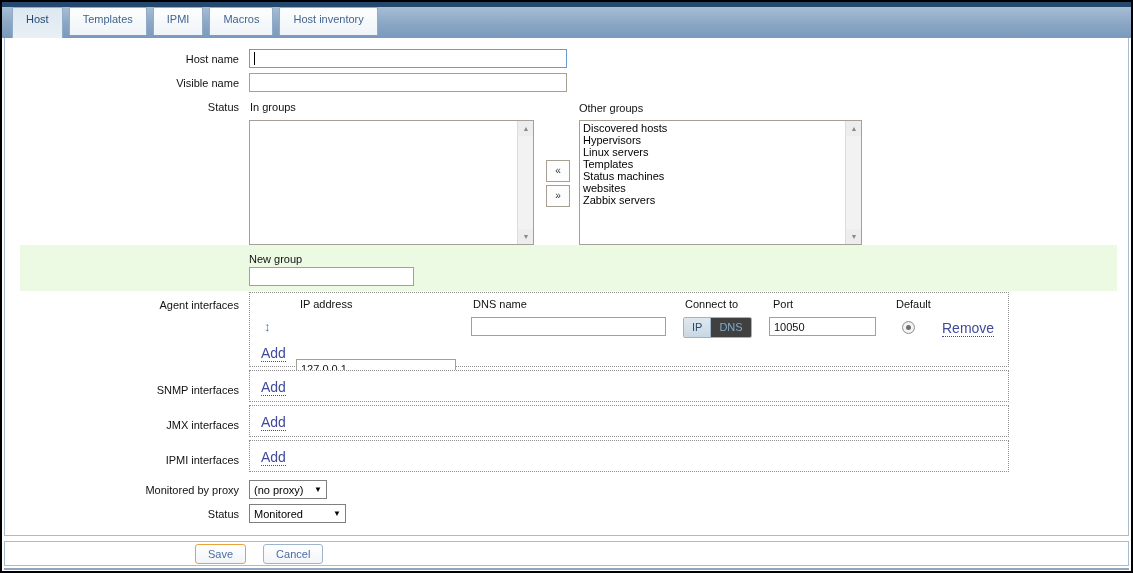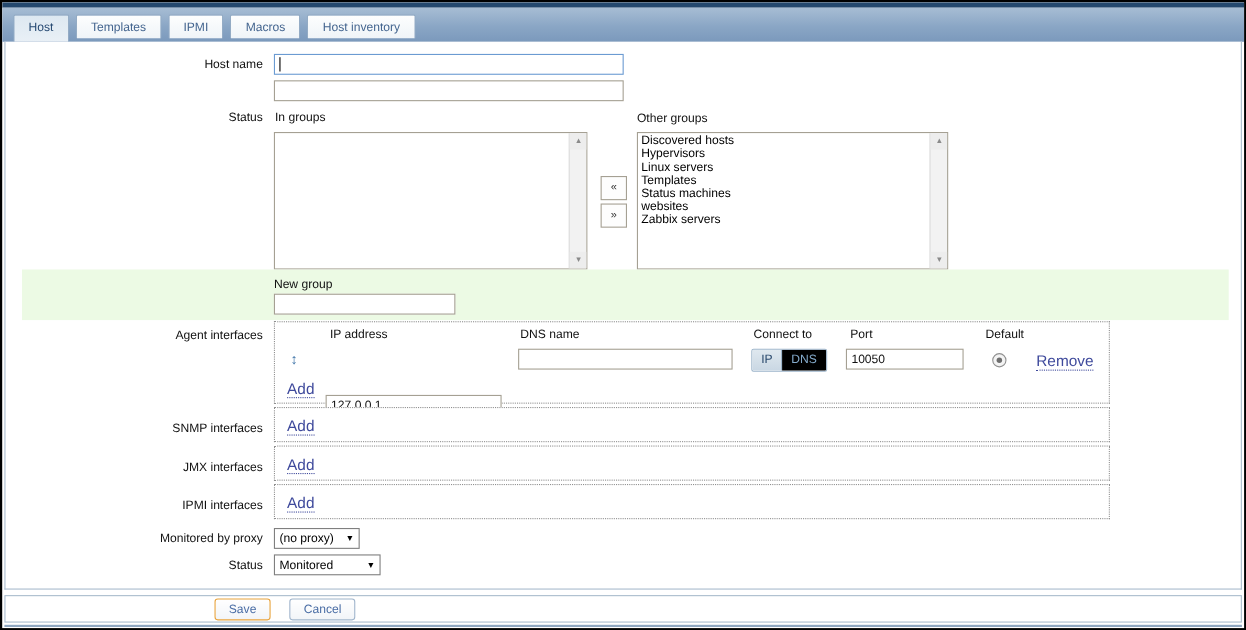--- a/index.html
+++ b/index.html
@@ -6,21 +6,21 @@
   html,body { background:#555; }
   body { font-family: "Liberation Sans", sans-serif; }
   .page {
     position: relative; width: 1133px; height: 573px;
     background: #fff; border: 2px solid #000; overflow: hidden;
   }
   .topstrip { height: 5px; background: #24486e; }
   .tabbar {
     height: 31px; background: linear-gradient(180deg, #a7bdd4 0%, #8aa6c5 55%, #7ب99bc 100%);
     background: linear-gradient(180deg, #a7bdd4 0%, #8aa6c5 55%, #7b99bc 100%);
-    display: flex; align-items: flex-end; padding-left: 10px;
+    display: flex; padding-left: 10px;
   }
   .tab {
     font-size: 11px; color: #44658f; cursor: pointer;
     background: linear-gradient(180deg, #fdfefe, #eff4f8);
     border: 1px solid #93abc4; border-bottom: none;
     border-radius: 2px 2px 0 0;
     padding: 5px 13px 4px 13px; margin-right: 6px; margin-bottom: 3px;
     white-space: nowrap;
   }
   .tab.active {
@@ -65,21 +65,21 @@
   .greenband { background: #ecfae4; position: absolute; }
   .dottedbox { position: absolute; border: 1px dotted #8f8f8f; background: #fff; }
   .addlink, .removelink {
     color: #3f4a9c; font-size: 14px; cursor: pointer;
     border-bottom: 1px dotted #3f4a9c; padding-bottom: 0px; text-decoration: none;
   }
   .dragicon { color: #3f74a8; font-size: 13px; font-weight: bold; cursor: grab; }
   .seg { position: absolute; display: flex; border: 1px solid #9cb4ca; border-radius: 2px; overflow: hidden; height: 21px; }
   .segbtn { font-size: 11px; padding: 3px 8px 0 8px; cursor: pointer; height: 100%; }
   .segbtn.sel { background: linear-gradient(180deg,#dfe8ef,#c9d7e3); color: #2b4a6e; border-right: 1px solid #9cb4ca; }
-  .segbtn.unsel { background: #000000; color: #84aacb; }
+  .segbtn.unsel { background: #404040; color: #84aacb; }
   .radio {
     position: absolute; width: 13px; height: 13px; border-radius: 50%;
     border: 1px solid #8f8f8f; background: radial-gradient(#fff, #e8e8e8); cursor: pointer;
   }
   .radio .dot {
     position: absolute; left: 3px; top: 3px; width: 5px; height: 5px;
     border-radius: 50%; background: #6e6e6e;
   }
   .selectbox {
     position: absolute; height: 19px; border: 1px solid #7f7f7f; background: #fff;
@@ -116,20 +116,21 @@
   </div>
 
   <div class="content">
 
     <div class="abs flabel" style="top:15px;">Host name</div>
     <div class="abs" style="left:244px; top:11px;">
       <input class="txt focused" style="width: 318px;" type="text" value="">
       <div class="caret abs" style="left:5px; top:3px;"></div>
     </div>
 
+    <div class="abs flabel" style="top:39px;">Visible name</div>
     <input class="abs txt" style="left: 244px; top: 35px; width: 318px;" type="text" value="">
 
     <div class="abs flabel" style="top:63px;">Status</div>
     <div class="abs colhead" style="left:245px; top:63px;">In groups</div>
     <div class="abs colhead" style="left:574px; top:64px;">Other groups</div>
 
     <div class="listbox" style="left:244px; top:82px; width:285px; height:125px;">
       <div class="items"></div>
       <div class="vscroll">
         <div class="arr up">▲</div>

